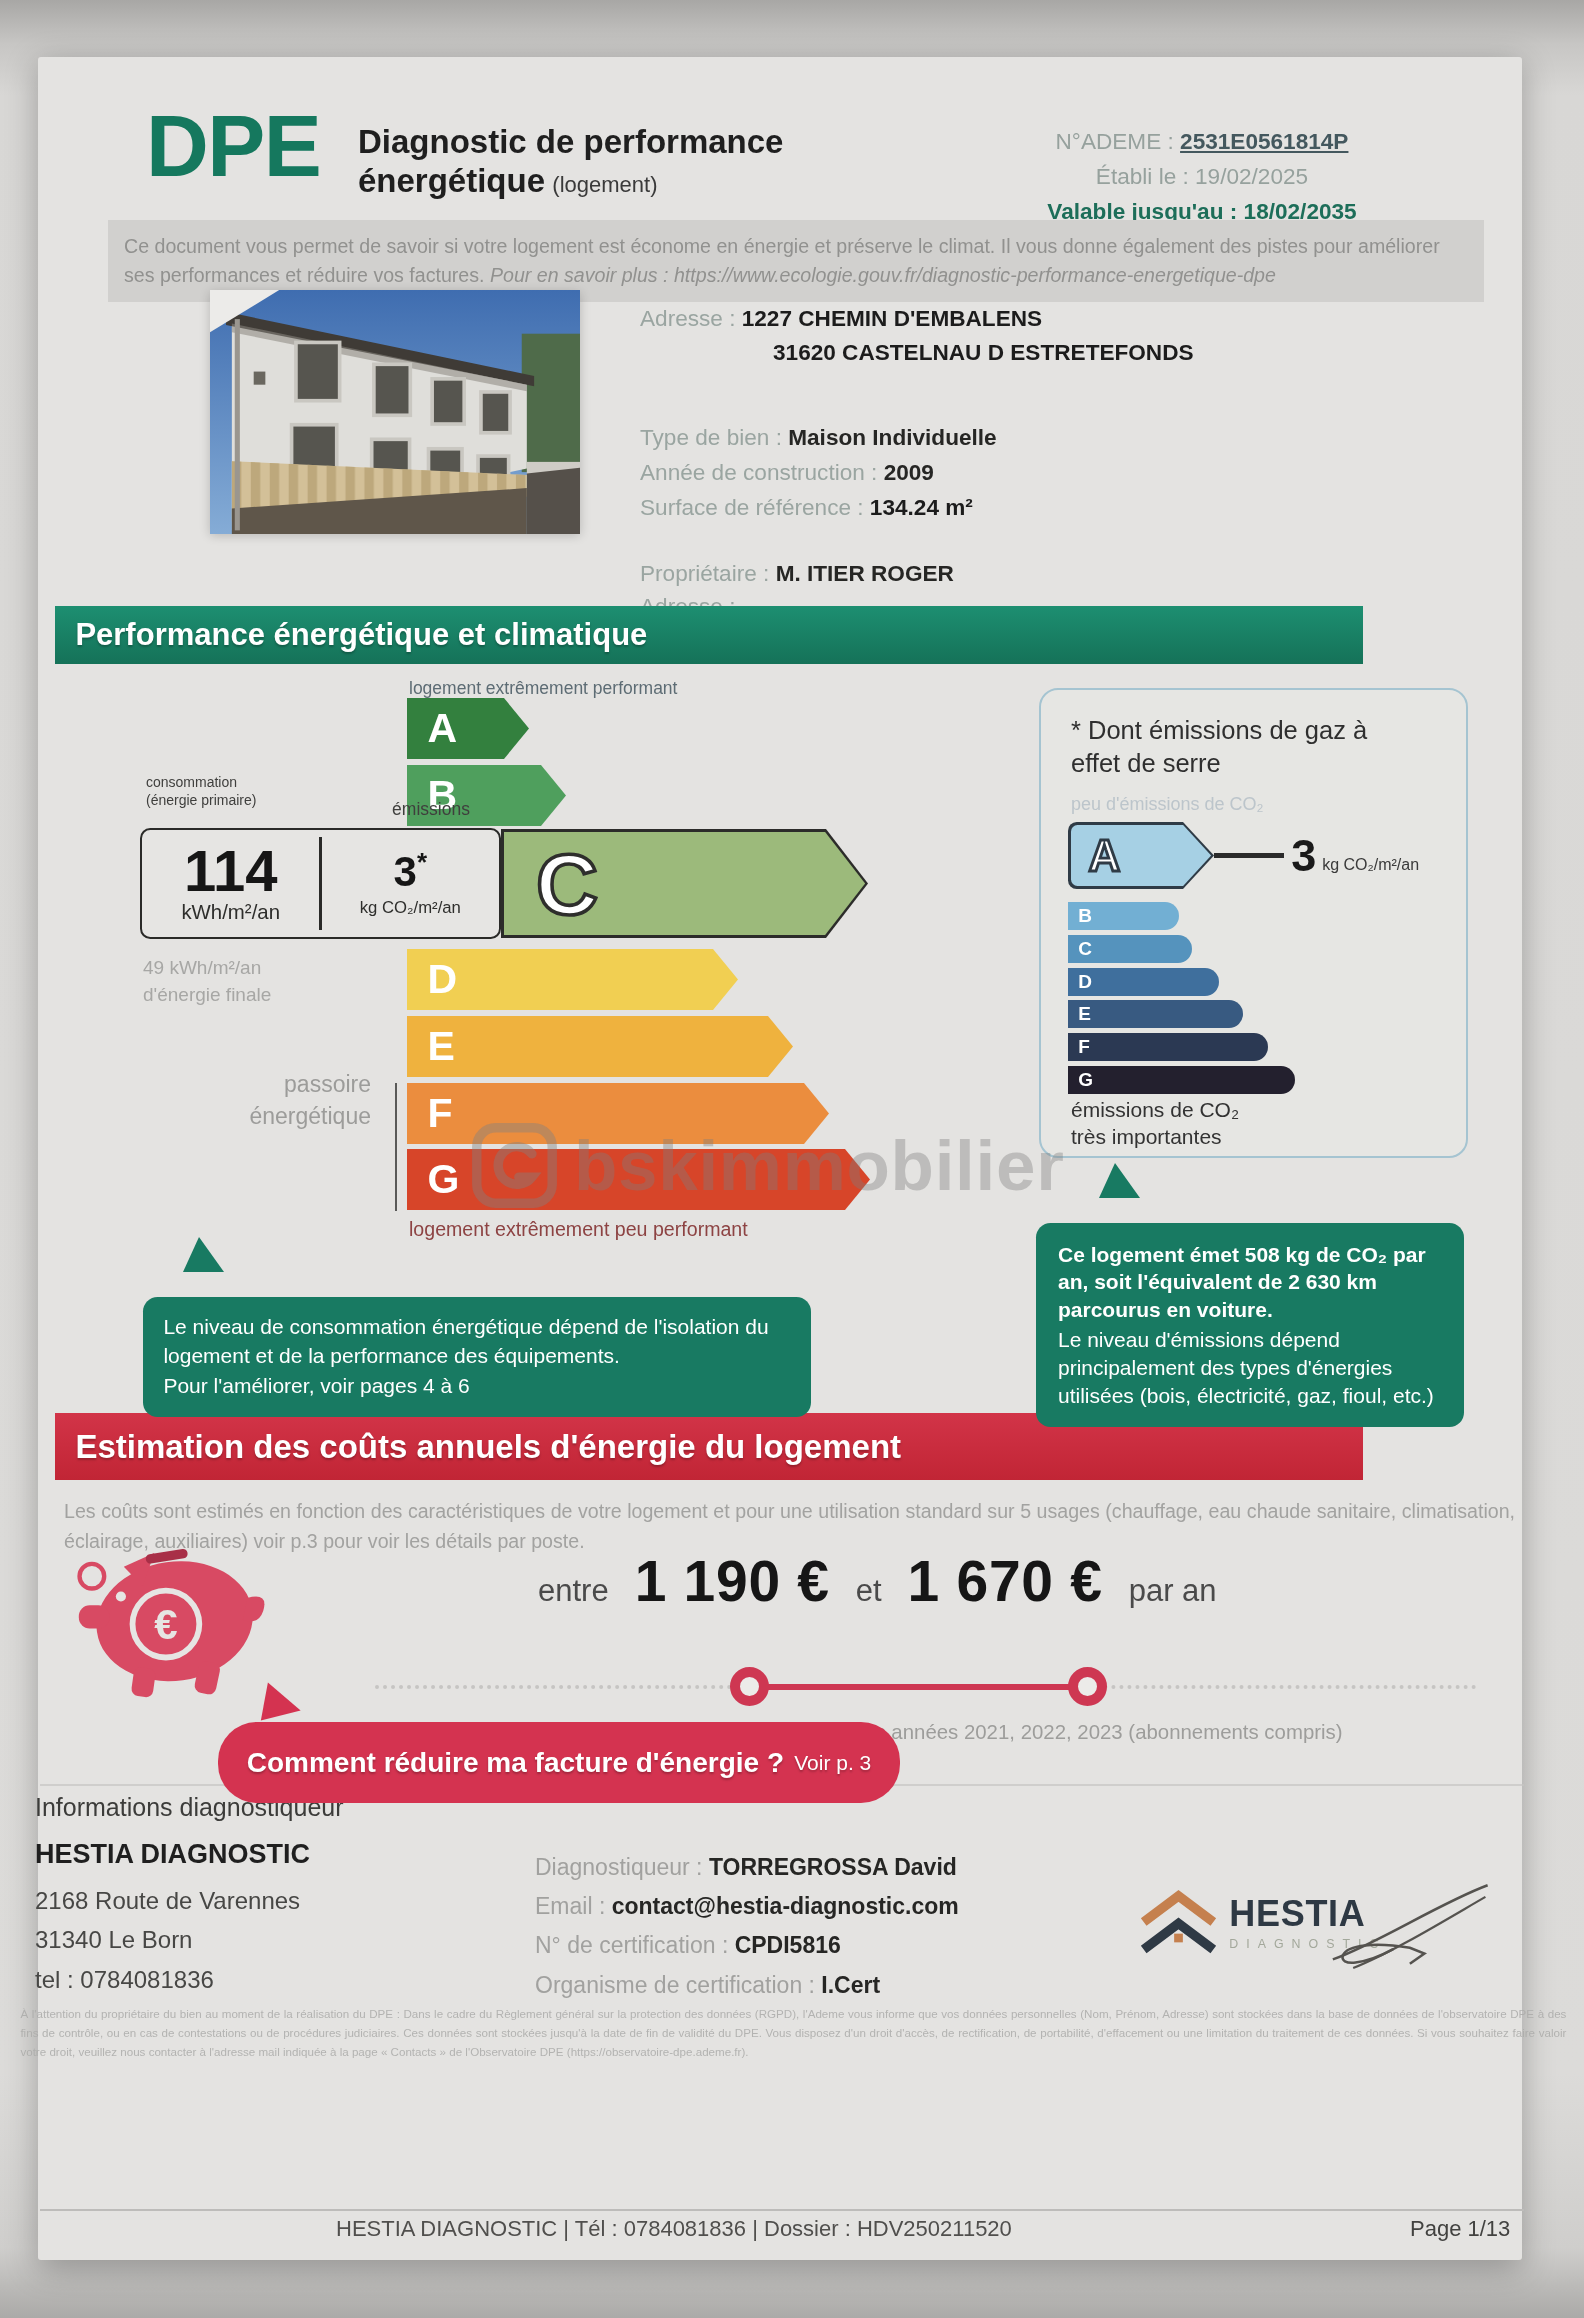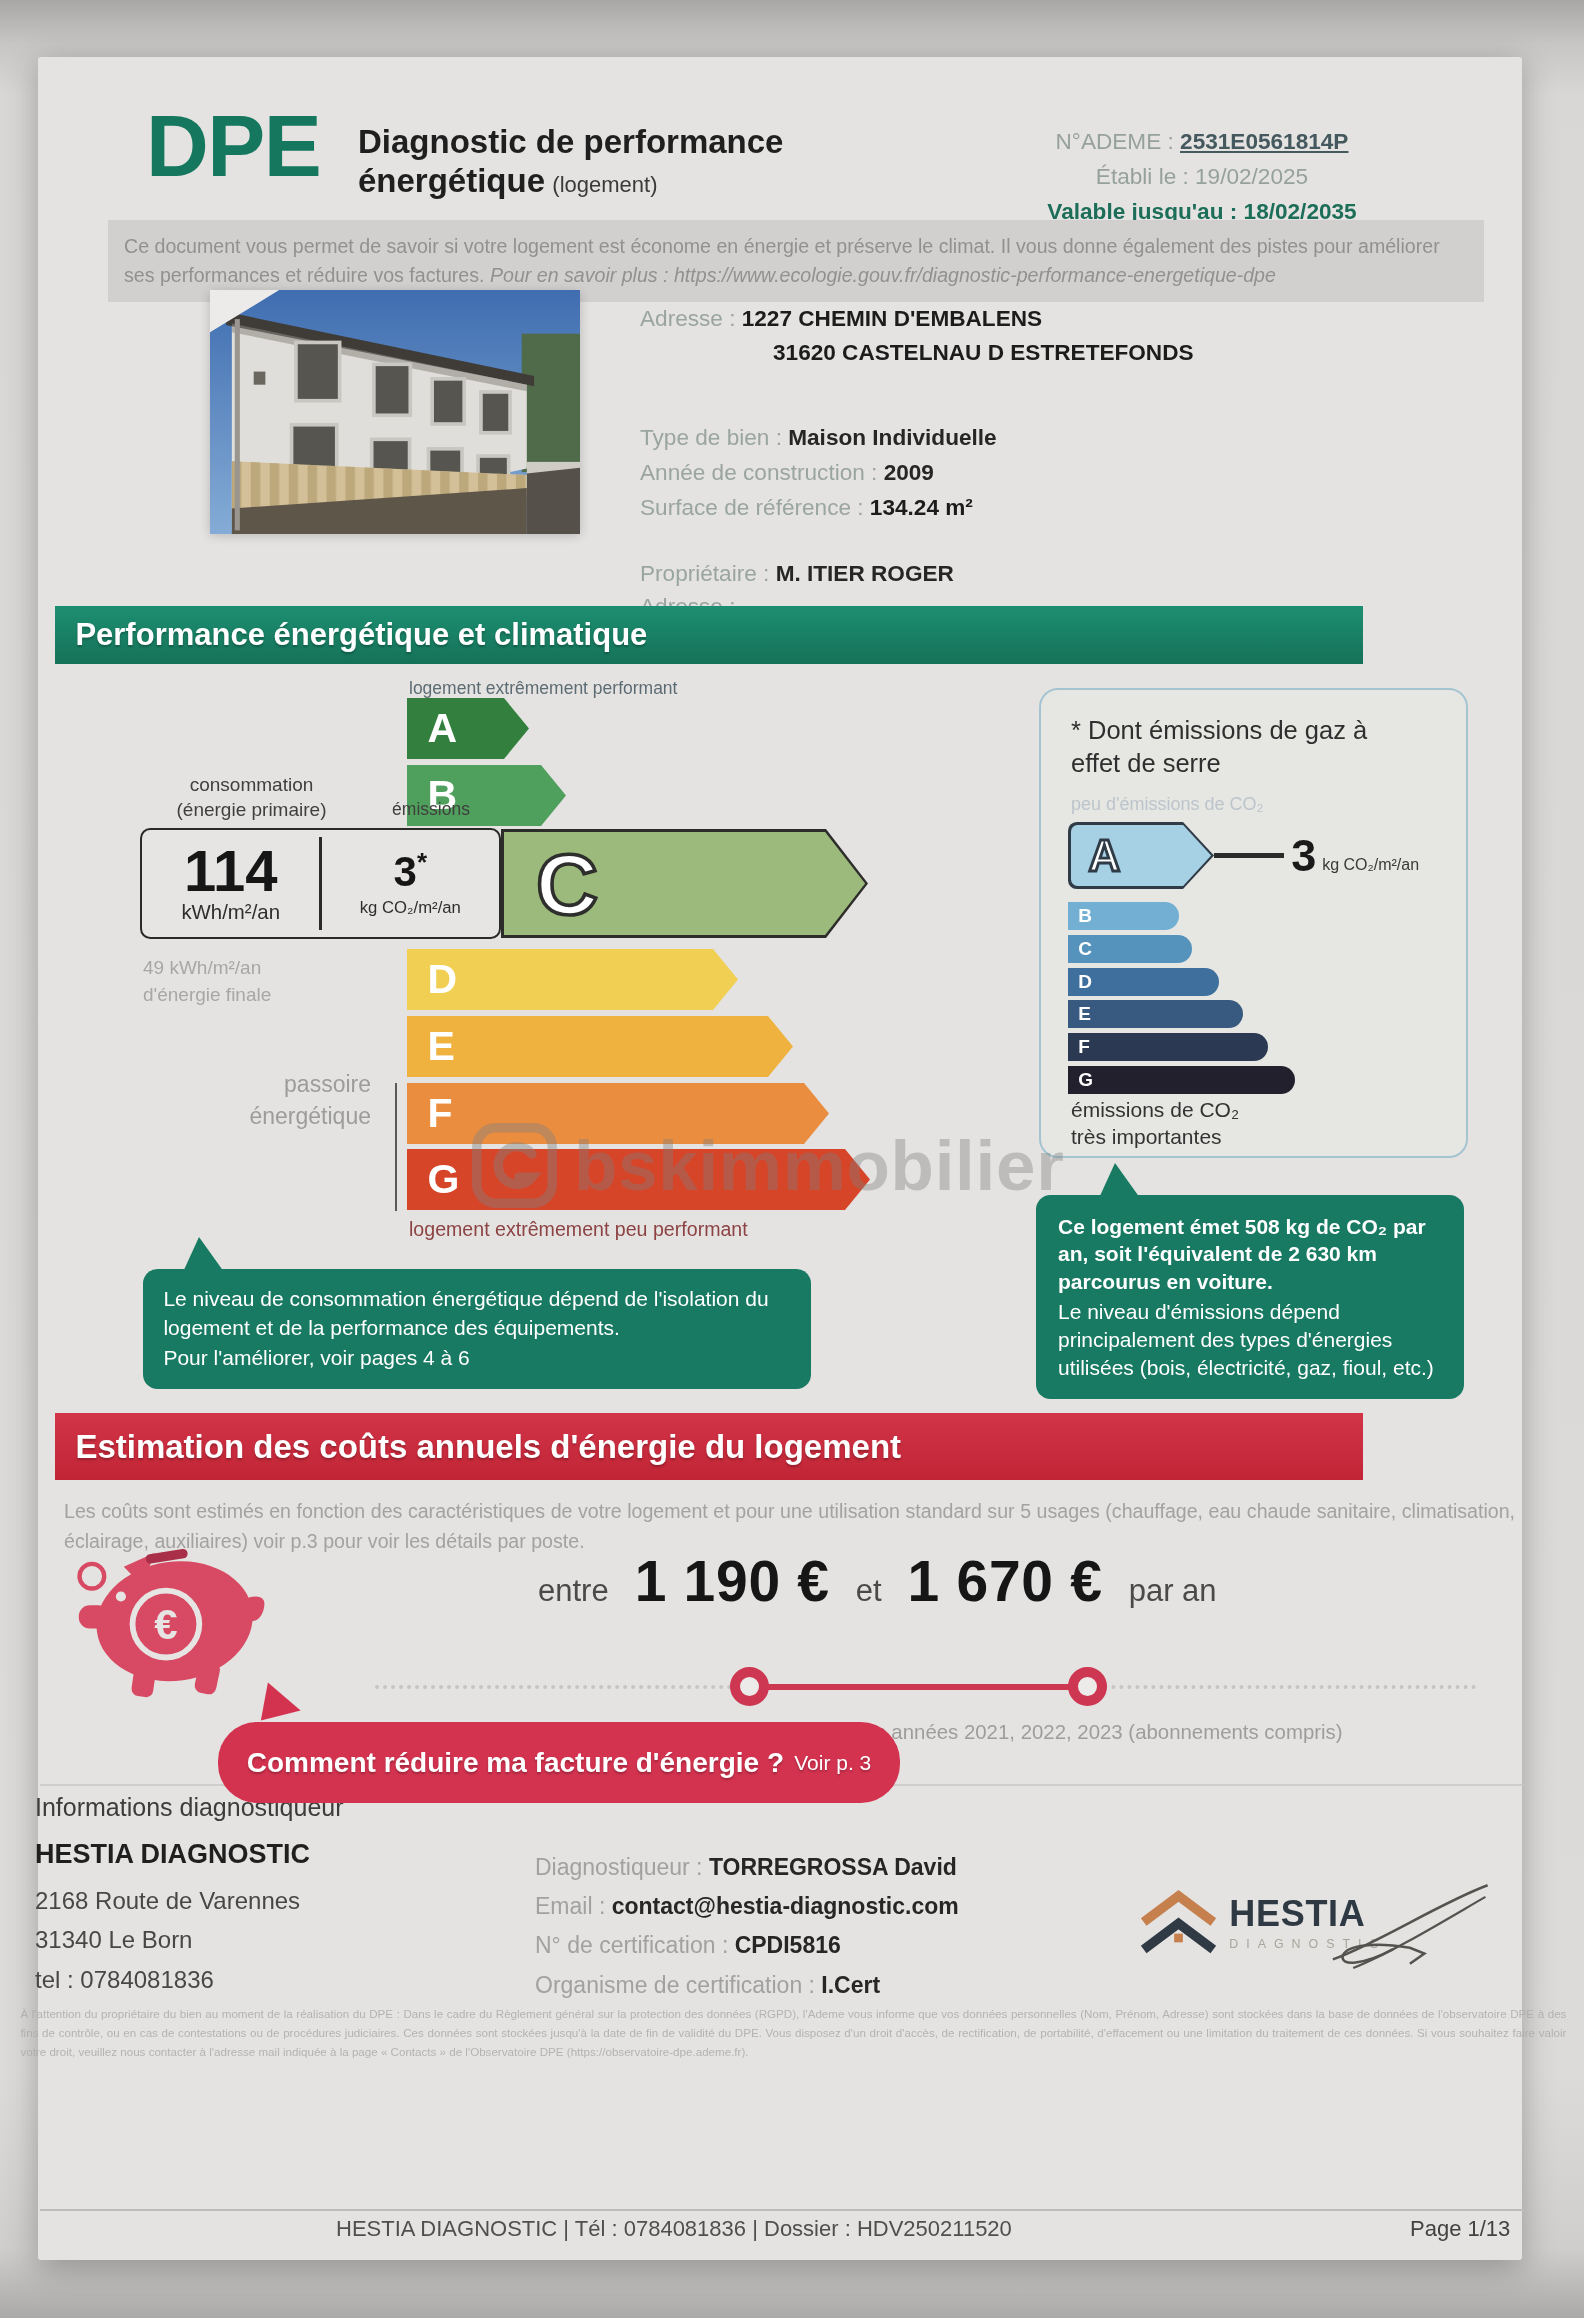--- a/index.html
+++ b/index.html
@@ -40,21 +40,21 @@
   #perf-top-label{left:409px;top:678px;font-size:17.5px;color:#5d6c74;}
   .e-arrow{clip-path:polygon(0 0,calc(100% - 25px) 0,100% 50%,calc(100% - 25px) 100%,0 100%);
     display:flex;align-items:center;padding-left:20.4px;box-sizing:border-box;height:61px;}
   .e-letter{font-size:41px;font-weight:800;color:#fff;}
   #eA{left:407px;top:698px;width:122px;background:#33803e;}
   #eB{left:407px;top:765px;width:159px;background:#4f9f5d;}
   #eD{left:407px;top:949px;width:331px;background:#f1cf52;}
   #eE{left:407px;top:1016px;width:386px;background:#efb23e;}
   #eF{left:407px;top:1083px;width:422px;background:#eb8d3e;}
   #eG{left:407px;top:1149px;width:463px;background:#d74529;}
-  #vbh1{left:146px;top:773px;width:211px;text-align:center;font-size:19px;color:#3f3f3d;line-height:1.3;}
+  #vbh1{left:146px;top:773px;width:211px;font-size:14px;color:#3f3f3d;line-height:1.3;}
   #vbh2{left:358px;top:799px;width:146px;text-align:center;font-size:17.5px;color:#3f3f3d;}
   #value-box{left:140px;top:828px;width:361px;height:111px;border:2.9px solid #2a2a28;border-radius:10.2px;
     background:#e6e5e3;display:flex;box-sizing:border-box;}
   .vb-cell{flex:1;display:flex;flex-direction:column;align-items:center;justify-content:center;}
   #vb-div{width:2.2px;background:#2a2a28;margin:7.3px 0;}
   .vb-num{font-size:58px;font-weight:800;color:#161616;line-height:.95;}
   .vb-num2{font-size:42px;font-weight:800;color:#161616;line-height:1;}
   .vb-num2 sup{font-size:26px;}
   .vb-unit{font-size:20.4px;color:#2e2e2c;margin-top:2.9px;}
   .vb-unit2{font-size:16.7px;color:#2e2e2c;margin-top:4.4px;}
@@ -64,21 +64,21 @@
     clip-path:polygon(0 0,calc(100% - 40px) 0,100% 50%,calc(100% - 40px) 100%,0 100%);}
   #eC-letter{font-size:86px;font-weight:800;color:#fff;-webkit-text-stroke:3.6px #2e2e2c;line-height:1;}
   #finale{left:143px;top:955px;font-size:19px;color:#a7a7a5;line-height:1.4;}
   #passoire{left:229px;top:1068px;width:142px;text-align:right;font-size:23px;color:#9c9c9a;line-height:1.4;}
   #vline{left:395px;top:1083px;width:2.2px;height:128px;background:#5a5a58;}
   #perf-bottom-label{left:409px;top:1218px;font-size:19.6px;color:#8d4343;}
   
   #wm{left:471px;top:1122px;z-index:6;pointer-events:none;display:flex;align-items:center;}
   #wm-text{font-size:71px;font-weight:700;color:rgba(125,125,125,.38);letter-spacing:0.7px;margin-left:16px;}
   
-  .bubble{background:#187a62;border-radius:14.6px;color:#fff;box-sizing:border-box;z-index:4;}
+  .bubble{background:#187a62;border-radius:14.6px;color:#fff;box-sizing:border-box;z-index:4;margin-top:28px;}
   .bubble p{margin:0;}
   .tail{width:0;height:0;border-left:16px solid transparent;border-right:25px solid transparent;
     border-bottom:35px solid #187a62;z-index:4;}
   #bub-left{left:143px;top:1269px;width:668px;padding:16px 20.4px;font-size:21px;line-height:1.38;}
   #bub-left-tail{left:183px;top:1237px;}
   #bub-right{left:1036px;top:1195px;width:428px;padding:17.5px 22px;font-size:21px;line-height:1.33;}
   #bub-right-tail{left:1099px;top:1163px;}
   #bub-right .b{font-weight:700;}
   #bub-right p+p, #bub-left p+p{margin-top:1.5px;}
   

